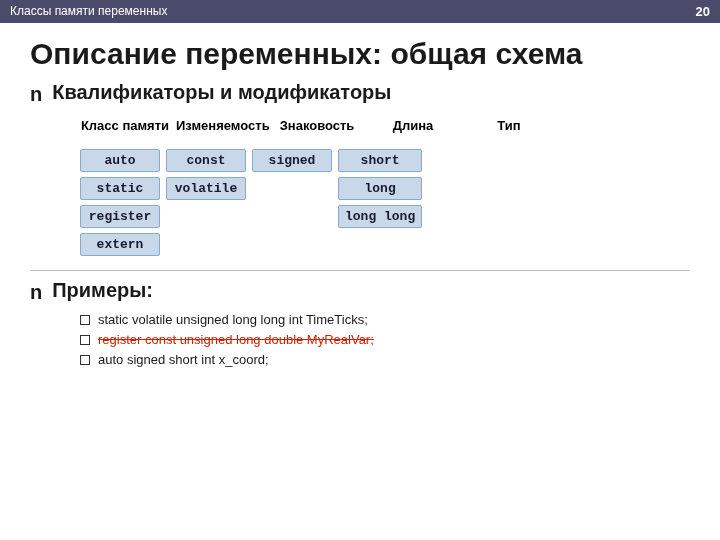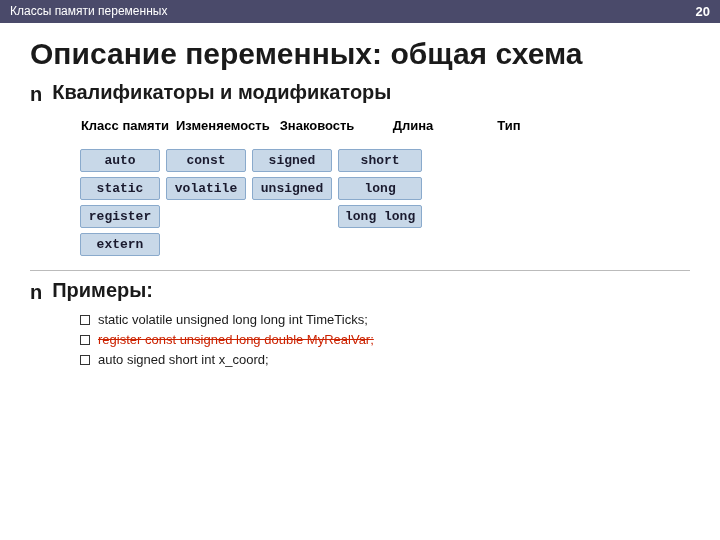--- a/index.html
+++ b/index.html
@@ -177,21 +177,20 @@
         <div class="cell">extern</div>
       </div>
 
       <div class="col">
         <div class="cell">const</div>
         <div class="cell">volatile</div>
       </div>
 
       <div class="col">
         <div class="cell">signed</div>
-        <div class="cell">unsigned</div>
       </div>
 
       <div class="col">
         <div class="cell">short</div>
         <div class="cell">long</div>
         <div class="cell">long long</div>
       </div>
 
     </div>
   </div>

